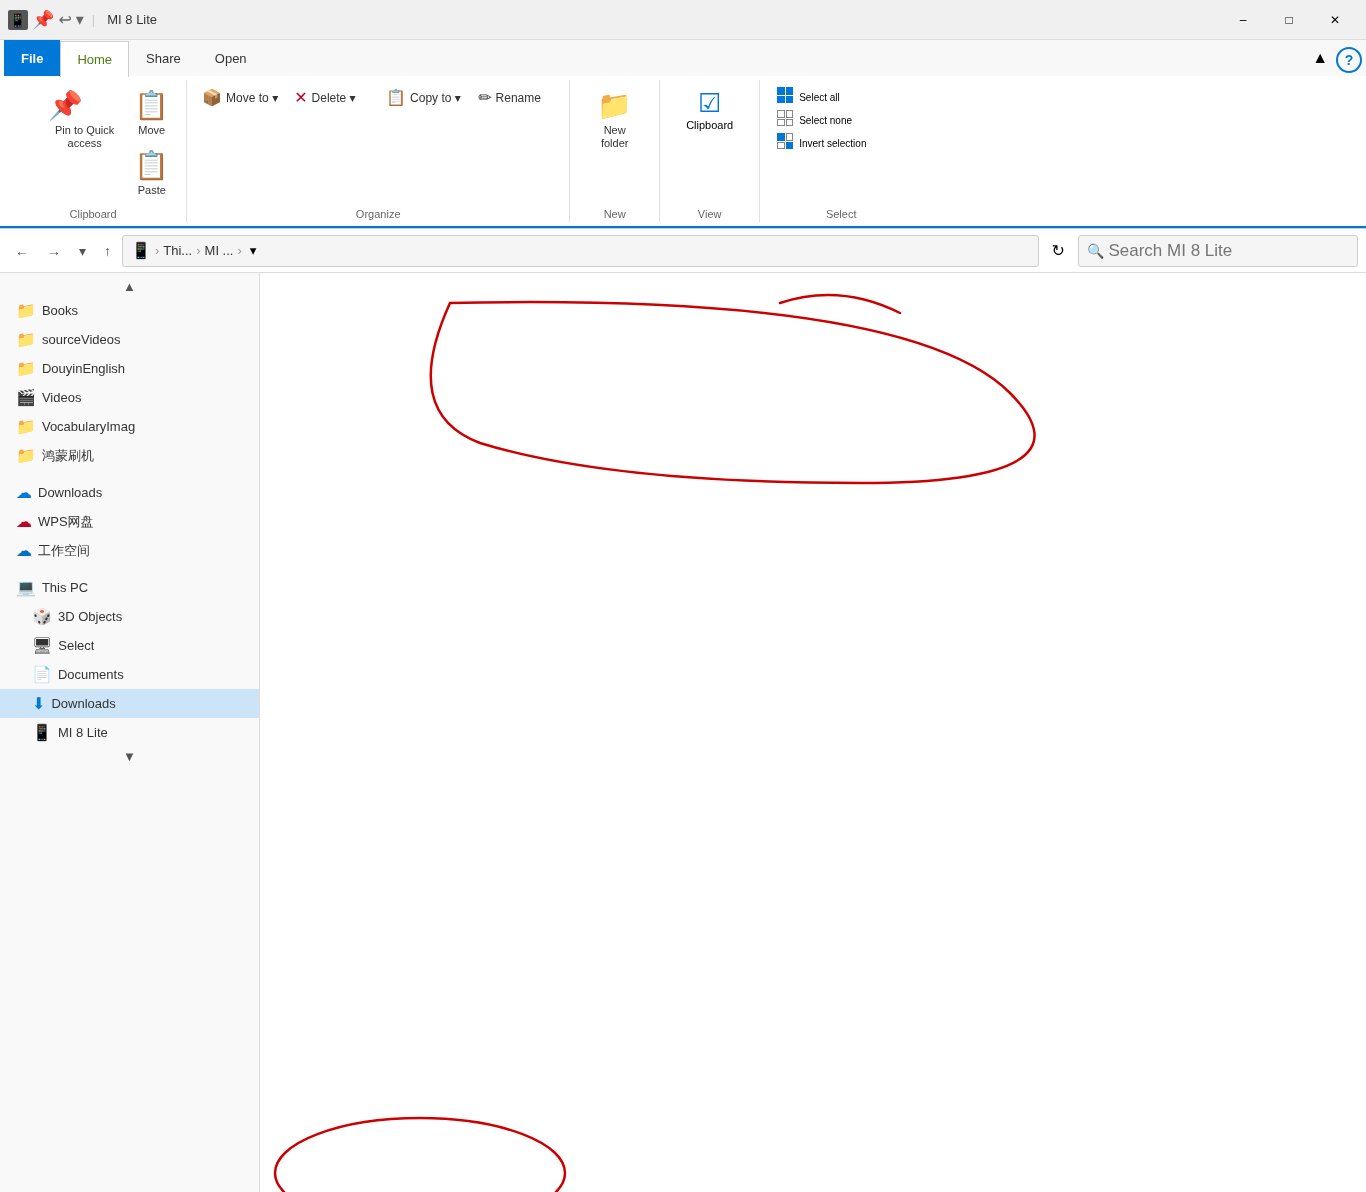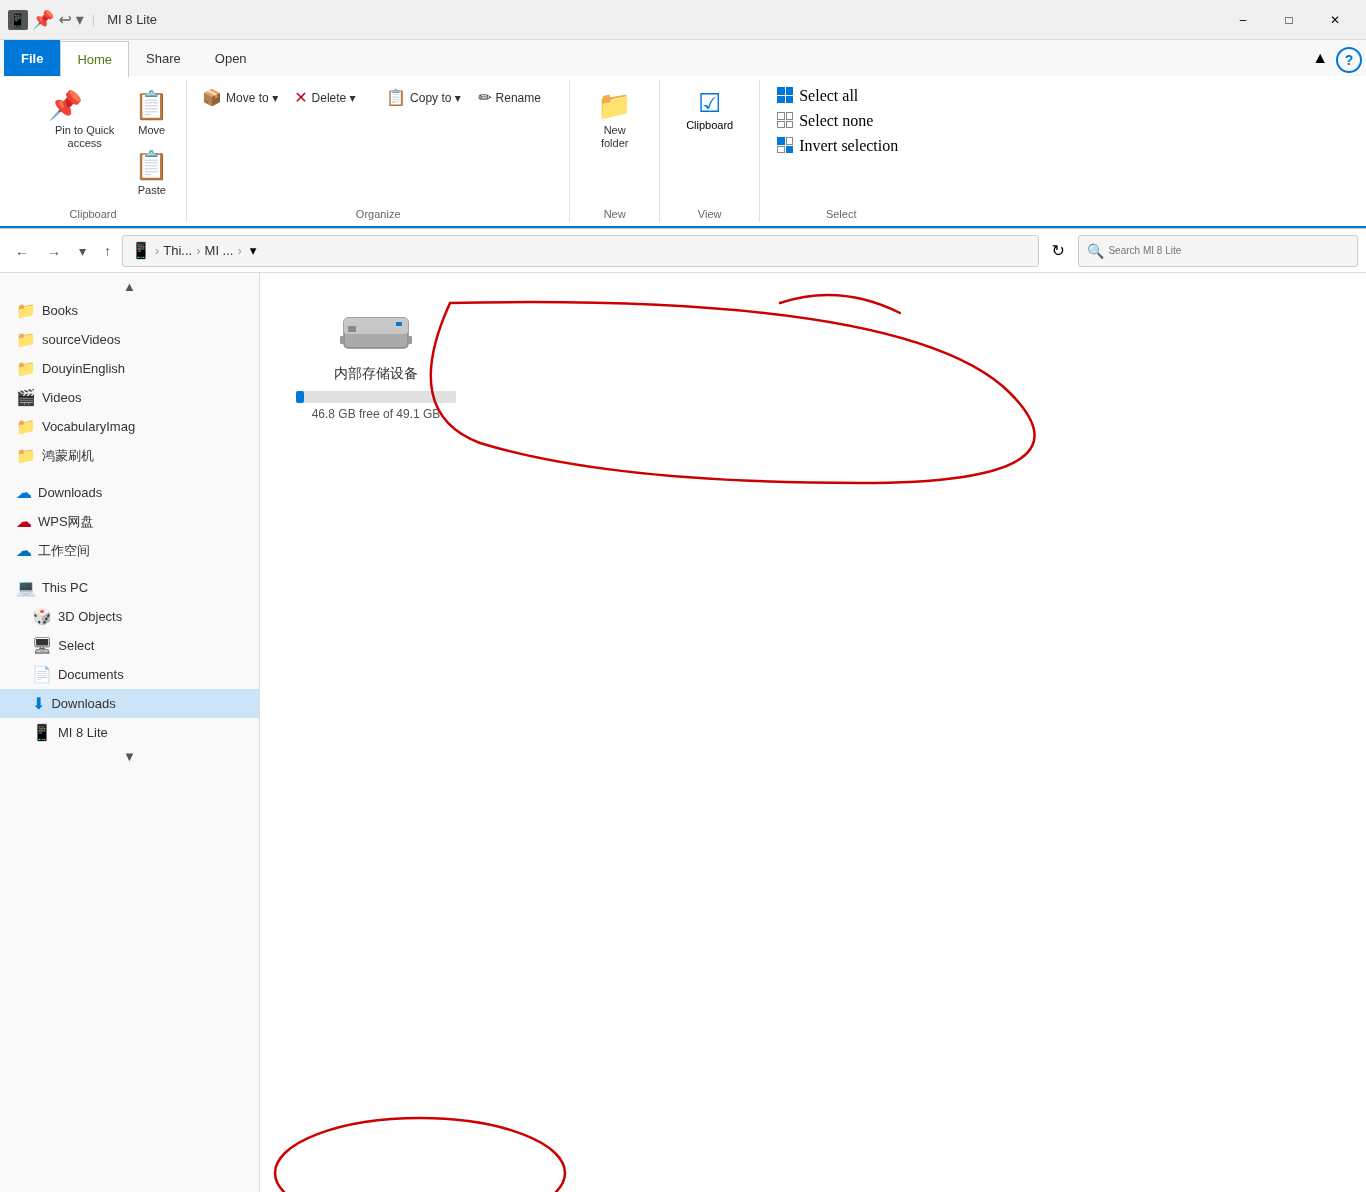--- a/index.html
+++ b/index.html
@@ -52,22 +52,22 @@
     .ribbon-btn-small {
       display: flex; align-items: center; gap: 4px;
       padding: 3px 6px; cursor: pointer; border: 1px solid transparent;
       border-radius: 3px; font-size: 12px; color: #333;
       background: transparent; min-width: 90px;
     }
     .ribbon-btn-small .icon { font-size: 16px; }
     .select-group { padding-right: 16px; }
     .select-group .ribbon-buttons { flex-direction: column; gap: 1px; }
     .select-item {
-      display: flex; align-items: flex-start; gap: 6px; cursor: pointer;
-      padding: 3px 6px; border-radius: 3px; font-size: 16px; min-width: 140px; font-family: Liberation Serif, serif;
+      display: flex; align-items: flex-end; gap: 6px; cursor: pointer;
+      padding: 3px 6px; border-radius: 3px; font-size: 10px; min-width: 140px;
     }
     .help-btn {
       width: 26px; height: 26px; border-radius: 50%; border: 2px solid #0078d7;
       color: #0078d7; display: flex; align-items: center; justify-content: center;
       font-weight: bold; cursor: pointer; font-size: 14px; margin-left: auto; margin-top: 4px;
     }
     .collapse-btn { font-size: 16px; cursor: pointer; padding: 0 4px; }
 
     
     .address-bar {
@@ -83,21 +83,21 @@
     .path-icon { font-size: 16px; }
     .path-sep { color: #999; }
     .path-part { color: #333; font-size: 13px; }
     .address-dropdown { background: none; border: none; cursor: pointer; padding: 2px 4px; }
     .refresh-btn { background: none; border: 1px solid transparent; padding: 4px 8px; cursor: pointer; border-radius: 3px; font-size: 16px; }
     .search-box {
       border: 1px solid #ccc; border-radius: 3px; padding: 4px 8px;
       display: flex; align-items: center; gap: 4px; width: 280px; height: 32px;
       background: #f5f5f5;
     }
-    .search-box input { border: none; background: transparent; outline: none; font-size: 10px; flex: 1; }
+    .search-box input { border: none; background: transparent; outline: none; font-size: 17px; flex: 1; }
     .search-icon { color: #777; font-size: 14px; }
 
     
     .main-layout { display: flex; height: calc(1192px - 40px - 36px - 90px - 44px - 30px); }
 
     
     .sidebar { width: 260px; border-right: 1px solid #ddd; background: #f9f9f9; overflow-y: auto; padding: 4px 0; }
     .sidebar-item {
       display: flex; align-items: center; gap: 6px; padding: 5px 8px 5px 16px;
       cursor: pointer; border-radius: 0; font-size: 13px; color: #333; white-space: nowrap; overflow: hidden;
@@ -352,38 +352,20 @@
     </div>
     <div class="sidebar-item" style="padding-left:32px;">
       <span class="item-icon">📱</span>
       <span class="item-label">MI 8 Lite</span>
     </div>
 
     <div class="sidebar-scroll-down">▼</div>
   </div>
 
   <div class="content-area" style="position:relative;">
-    <div class="device-item">
-
-      <div style="margin-bottom:8px;">
-        <svg width="72" height="48" viewBox="0 0 72 48">
-          <rect x="4" y="12" width="64" height="30" rx="4" ry="4" fill="#aaa" stroke="#888" stroke-width="1.5"></rect>
-          <rect x="4" y="12" width="64" height="16" rx="3" ry="3" fill="#c8c8c8"></rect>
-          <rect x="8" y="20" width="8" height="6" rx="1" fill="#888"></rect>
-          <rect x="56" y="16" width="6" height="4" rx="1" fill="#0078d7"></rect>
-          <rect x="0" y="30" width="4" height="8" rx="1" fill="#999"></rect>
-          <rect x="68" y="30" width="4" height="8" rx="1" fill="#999"></rect>
-        </svg>
-      </div>
-      <div class="device-name">内部存储设备</div>
-      <div class="storage-bar-container">
-        <div class="storage-bar" style="width: 5%;"></div>
-      </div>
-      <div class="storage-text">46.8 GB free of 49.1 GB</div>
-    </div>
 
     <svg class="annotation-overlay" xmlns="http://www.w3.org/2000/svg">
 
       <path d="M 190,30 Q 650,20 750,120 Q 840,210 600,210 Q 350,210 220,170 Q 140,140 190,30 Z" fill="none" stroke="#cc0000" stroke-width="2.5" stroke-linecap="round"></path>
 
       <path d="M 520,30 Q 580,10 640,40" fill="none" stroke="#cc0000" stroke-width="2.5" stroke-linecap="round"></path>
 
       <ellipse cx="160" cy="900" rx="145" ry="55" fill="none" stroke="#cc0000" stroke-width="2.5"></ellipse>
     </svg>
   </div>

